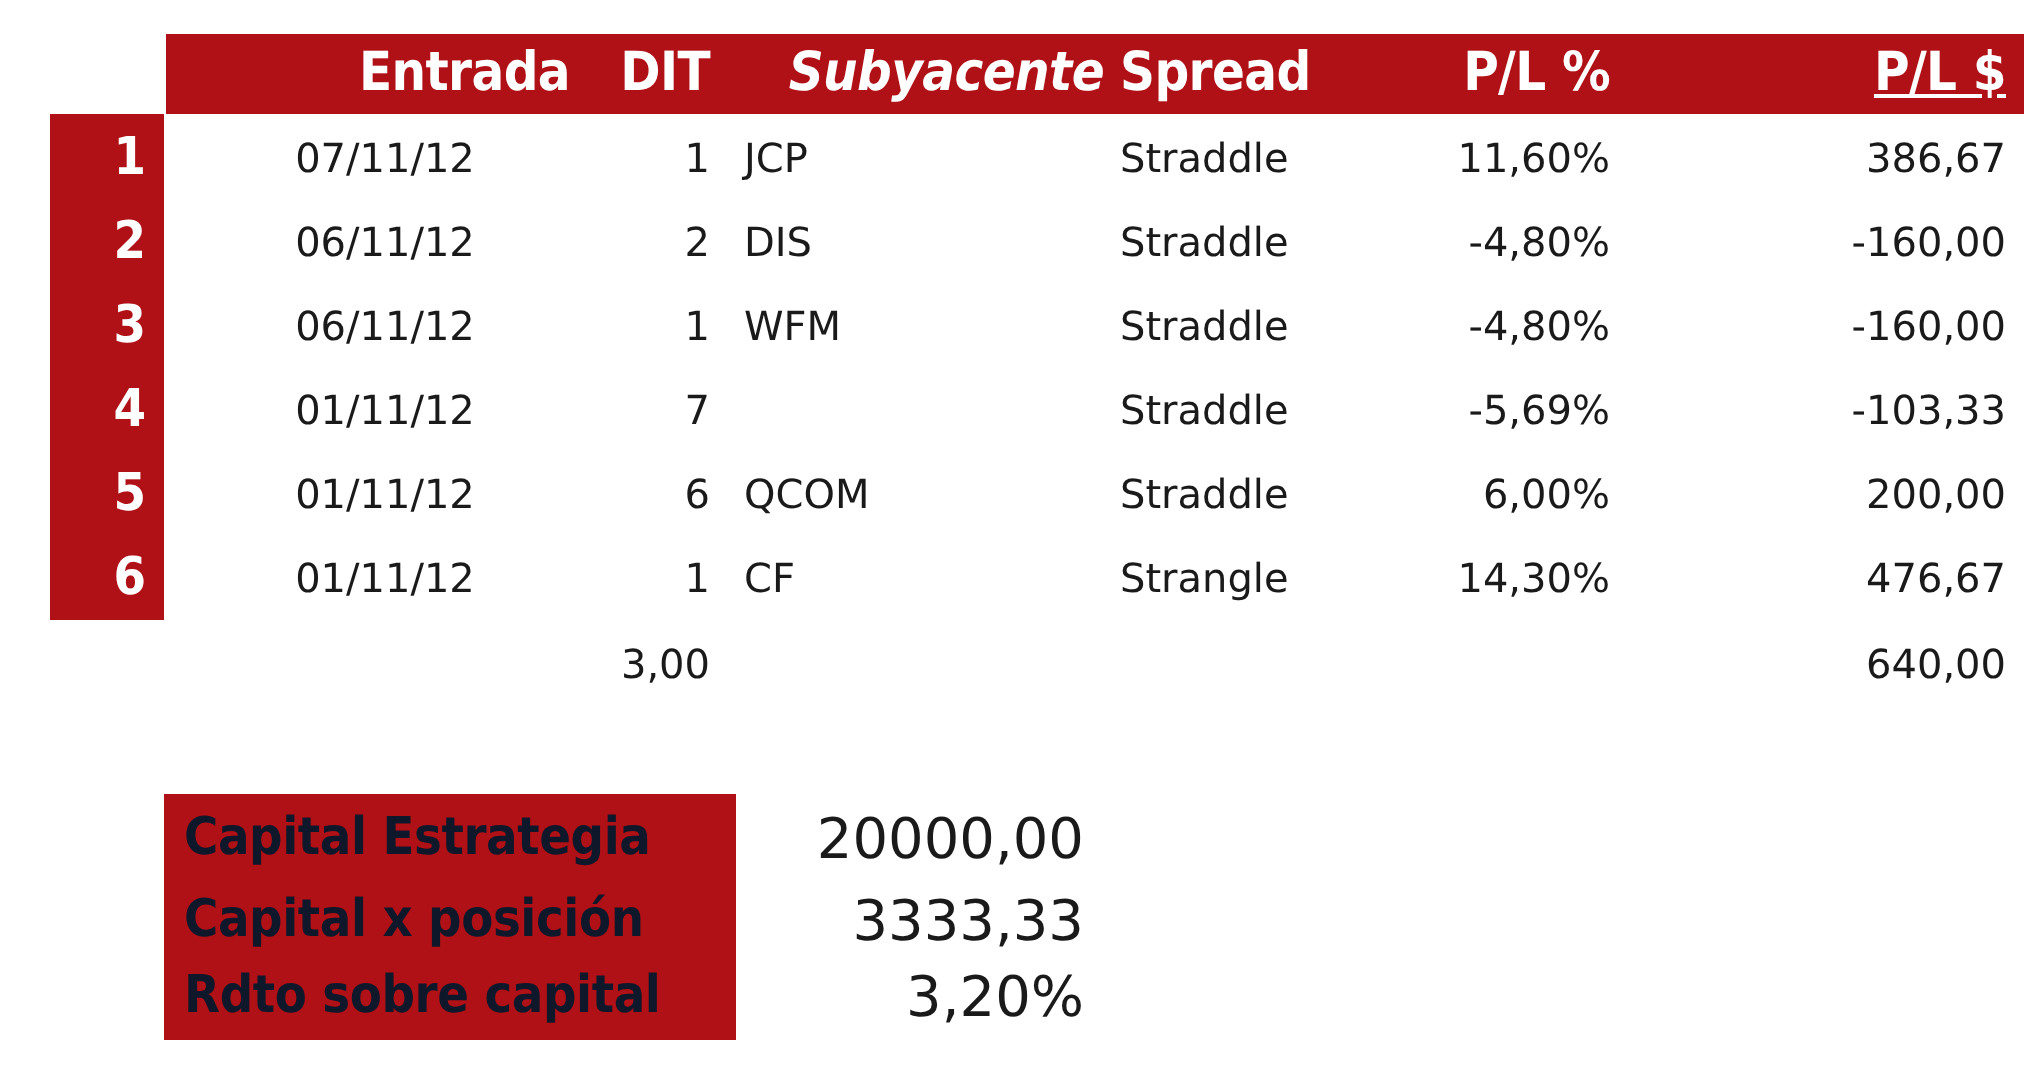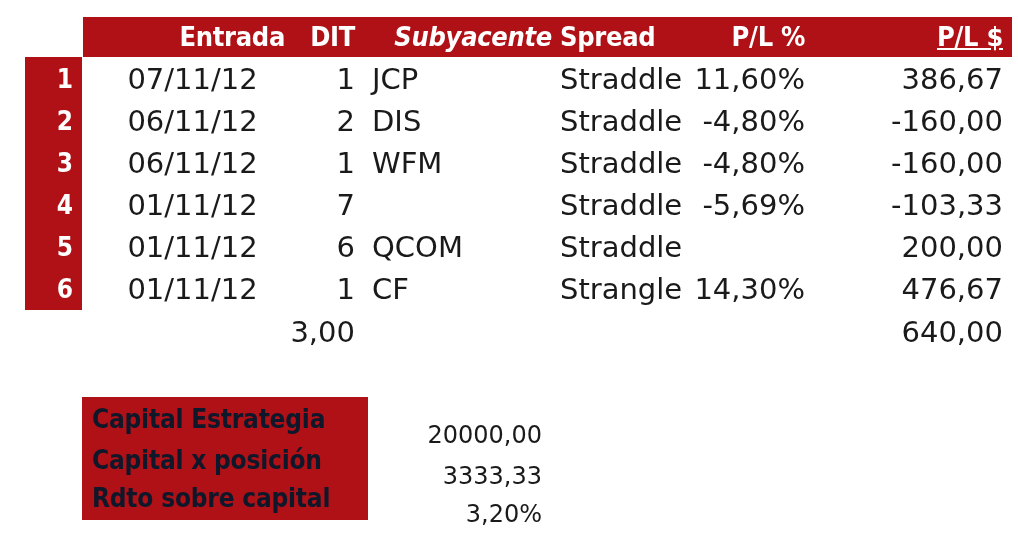--- a/index.html
+++ b/index.html
@@ -49,21 +49,21 @@
     height: 253px;
     background: #B01116;
   }
 
   .cell {
     position: absolute;
     top: 0;
     height: 42px;
     line-height: 42px;
     white-space: nowrap;
-    font-size: 29px;
+    font-size: 20px;
     color: #1a1a1a;
   }
 
   .hcell {
     position: absolute;
     top: 0;
     height: 40px;
     line-height: 40px;
     white-space: nowrap;
     font-size: 27px;
@@ -137,26 +137,26 @@
     font-weight: bold;
     color: #0f172a;
     font-family: "DejaVu Sans Condensed", "Liberation Sans Narrow", "Liberation Sans", sans-serif;
     letter-spacing: -0.2px;
   }
 
   .svalue {
     position: absolute;
     left: 372px;
     width: 170px;
-    top: 16px;
+    top: 0;
     height: 41px;
     line-height: 41px;
     text-align: right;
     white-space: nowrap;
-    font-size: 24px;
+    font-size: 28px;
     color: #1a1a1a;
   }
 </style>
 </head>
 <body>
 
 <div id="trades-table">
 
   <div id="header-band"></div>
   <div id="index-strip"></div>
@@ -208,20 +208,21 @@
     <div class="cell c-plp">-5,69%</div>
     <div class="cell c-pld">-103,33</div>
   </div>
 
   <div class="trow" style="top:226px;">
     <div class="idxnum">5</div>
     <div class="cell c-date">01/11/12</div>
     <div class="cell c-dit">6</div>
     <div class="cell c-sub">QCOM</div>
     <div class="cell c-spr">Straddle</div>
+    <div class="cell c-plp">6,00%</div>
     <div class="cell c-pld">200,00</div>
   </div>
 
   <div class="trow" style="top:268px;">
     <div class="idxnum">6</div>
     <div class="cell c-date">01/11/12</div>
     <div class="cell c-dit">1</div>
     <div class="cell c-sub">CF</div>
     <div class="cell c-spr">Strangle</div>
     <div class="cell c-plp">14,30%</div>

